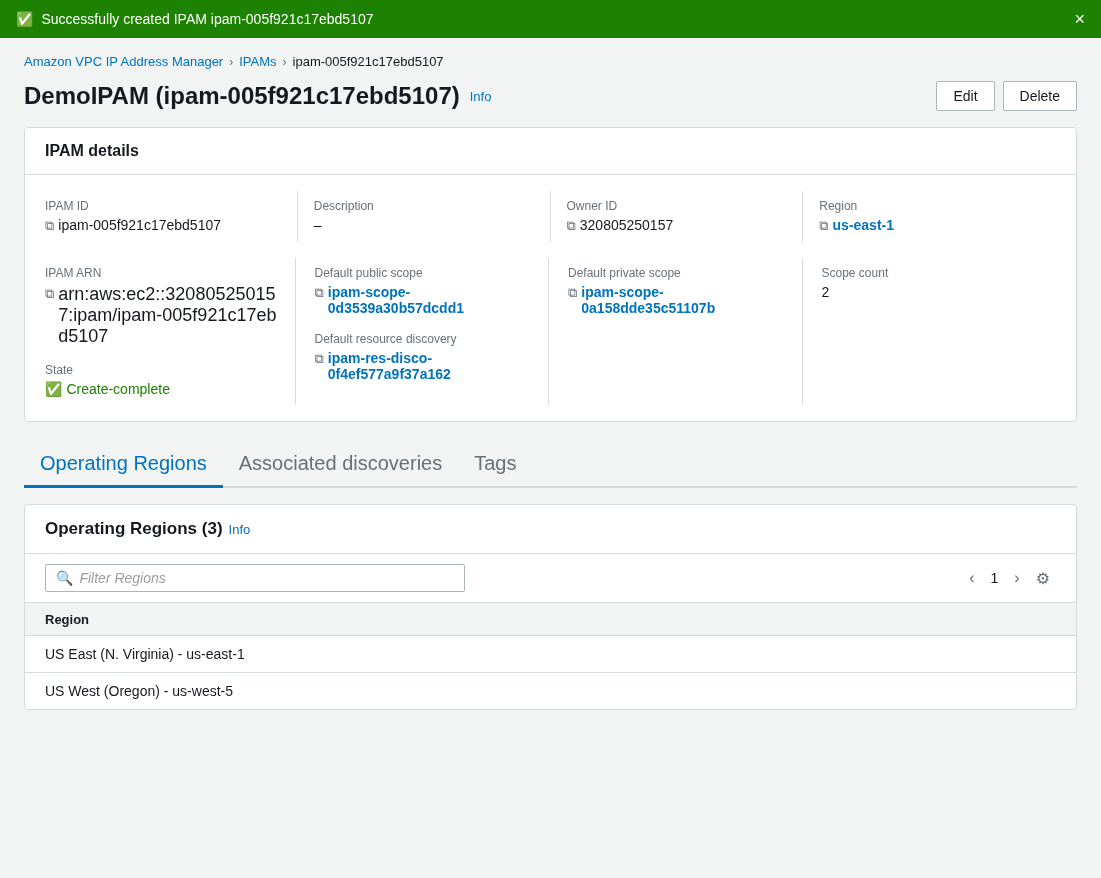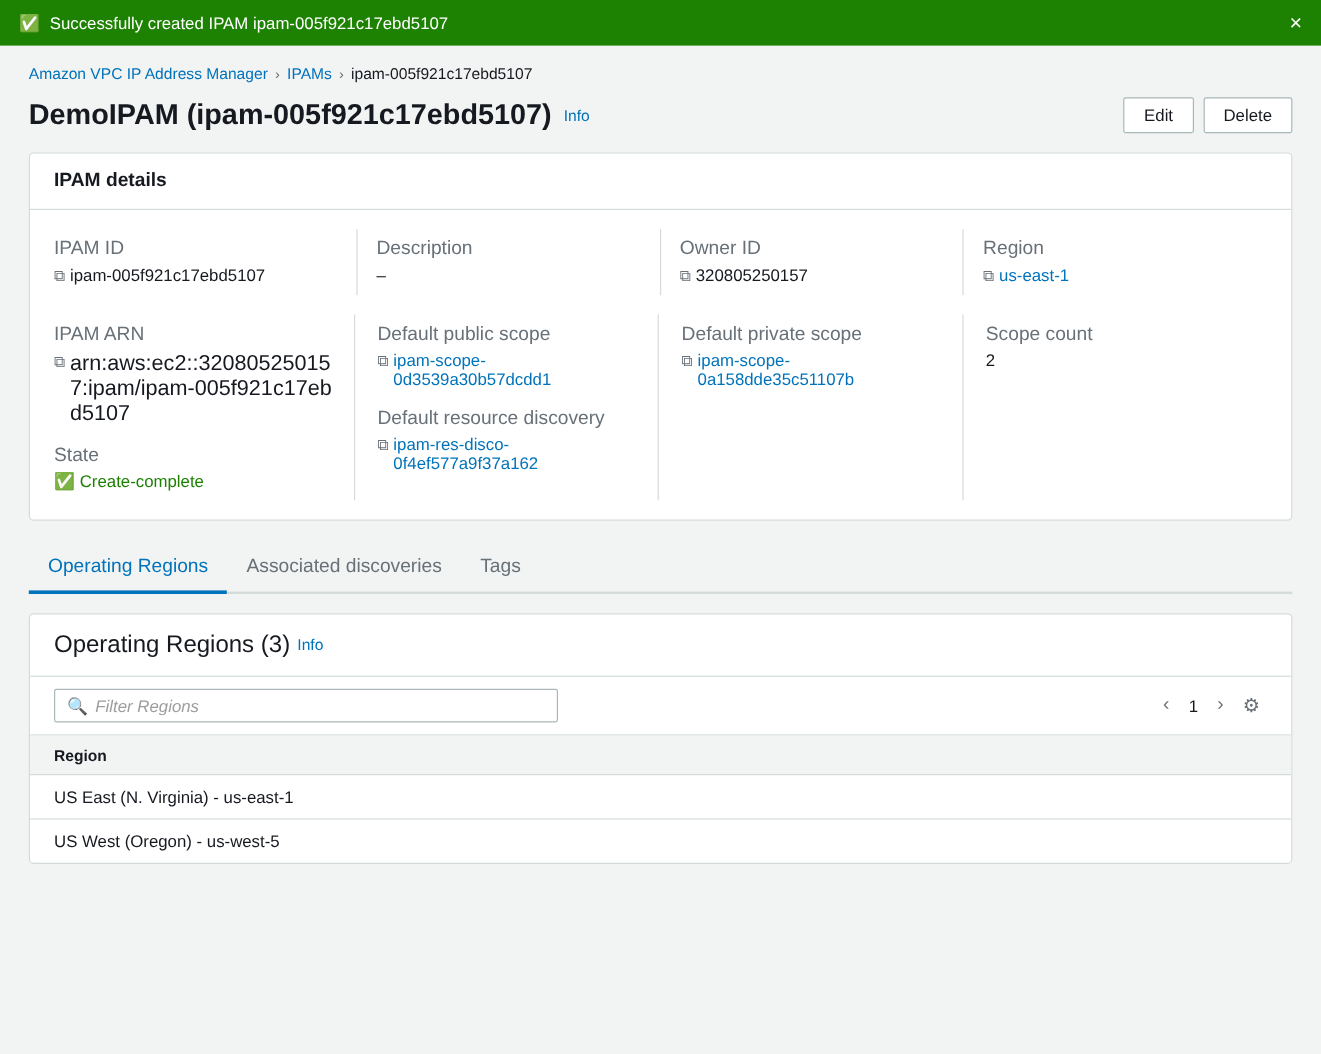--- a/index.html
+++ b/index.html
@@ -36,37 +36,37 @@
     .btn-default { background: #fff; border: 1px solid #aab7b8; color: #16191f; }
 
     
     .card { background: #fff; border: 1px solid #d5dbdb; border-radius: 4px; margin-bottom: 20px; }
     .card-header { padding: 14px 20px; border-bottom: 1px solid #d5dbdb; }
     .card-header h2 { font-size: 16px; font-weight: 700; }
     .card-body { padding: 16px 20px; }
     .details-col { padding: 8px 16px; border-right: 1px solid #d5dbdb; }
     .details-col:first-child { padding-left: 0; }
     .details-col:last-child { border-right: none; }
-    .detail-label { font-size: 16px; color: #687078; margin-bottom: 4px; font-weight: 400; }
+    .detail-label { font-size: 12px; color: #687078; margin-bottom: 4px; font-weight: 400; }
     .detail-value { font-size: 14px; color: #16191f; display: flex; align-items: flex-start; gap: 4px; }
-    .detail-value a { color: #0073bb; text-decoration: none; cursor: pointer; }
+    .detail-value a { color: #0073bb; text-decoration: none; cursor: pointer; font-weight: bold; }
 
     .copy-icon { color: #687078; cursor: pointer; font-size: 13px; flex-shrink: 0; margin-top: 1px; }
     .state-complete { color: #1d8102; display: flex; align-items: center; gap: 4px; }
     .state-complete .check-icon { font-size: 14px; }
 
     
     .tabs { display: flex; border-bottom: 2px solid #d5dbdb; margin-bottom: 0; }
-    .tab { padding: 10px 16px; cursor: pointer; font-size: 16px; color: #687078; border-bottom: 3px solid transparent; margin-bottom: -2px; white-space: nowrap; }
+    .tab { padding: 10px 16px; cursor: pointer; font-size: 20px; color: #687078; border-bottom: 3px solid transparent; margin-bottom: -2px; white-space: nowrap; }
     .tab.active { color: #0073bb; border-bottom: 3px solid #0073bb; font-weight: 500; }
 
     
     .regions-card { background: #fff; border: 1px solid #d5dbdb; border-radius: 4px; margin-top: 16px; }
     .regions-card-header { padding: 14px 20px; border-bottom: 1px solid #d5dbdb; display: flex; align-items: center; gap: 6px; }
-    .regions-card-header h3 { font-size: 20px; font-weight: 400; }
+    .regions-card-header h3 { font-size: 17px; font-weight: 700; }
     .regions-info-link { color: #0073bb; cursor: pointer; font-size: 13px; }
 
     .regions-toolbar { padding: 10px 20px; display: flex; align-items: center; justify-content: space-between; border-bottom: 1px solid #d5dbdb; }
     .search-box { display: flex; align-items: center; border: 1px solid #aab7b8; border-radius: 2px; padding: 5px 10px; gap: 6px; width: 420px; background: #fff; }
     .search-box input { border: none; outline: none; flex: 1; font-size: 14px; color: #16191f; background: transparent; }
     .search-box input::placeholder { color: #9d9d9d; font-style: italic; }
     .search-icon { color: #687078; font-size: 14px; }
 
     .pagination { display: flex; align-items: center; gap: 4px; }
     .page-btn { background: none; border: none; cursor: pointer; color: #687078; font-size: 16px; padding: 4px 6px; }

